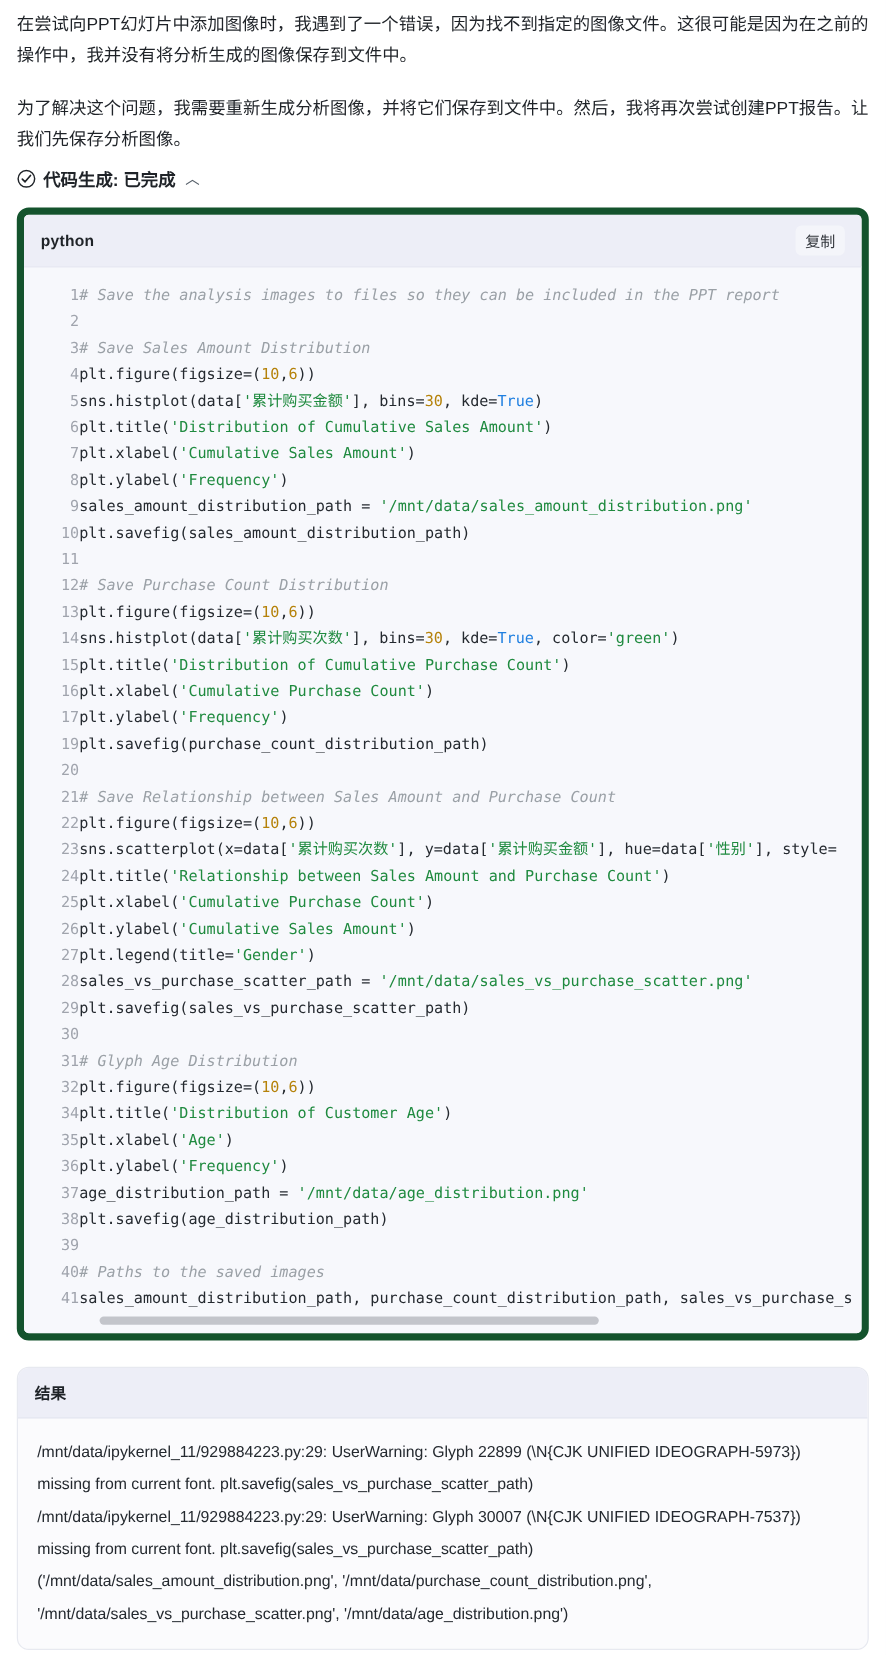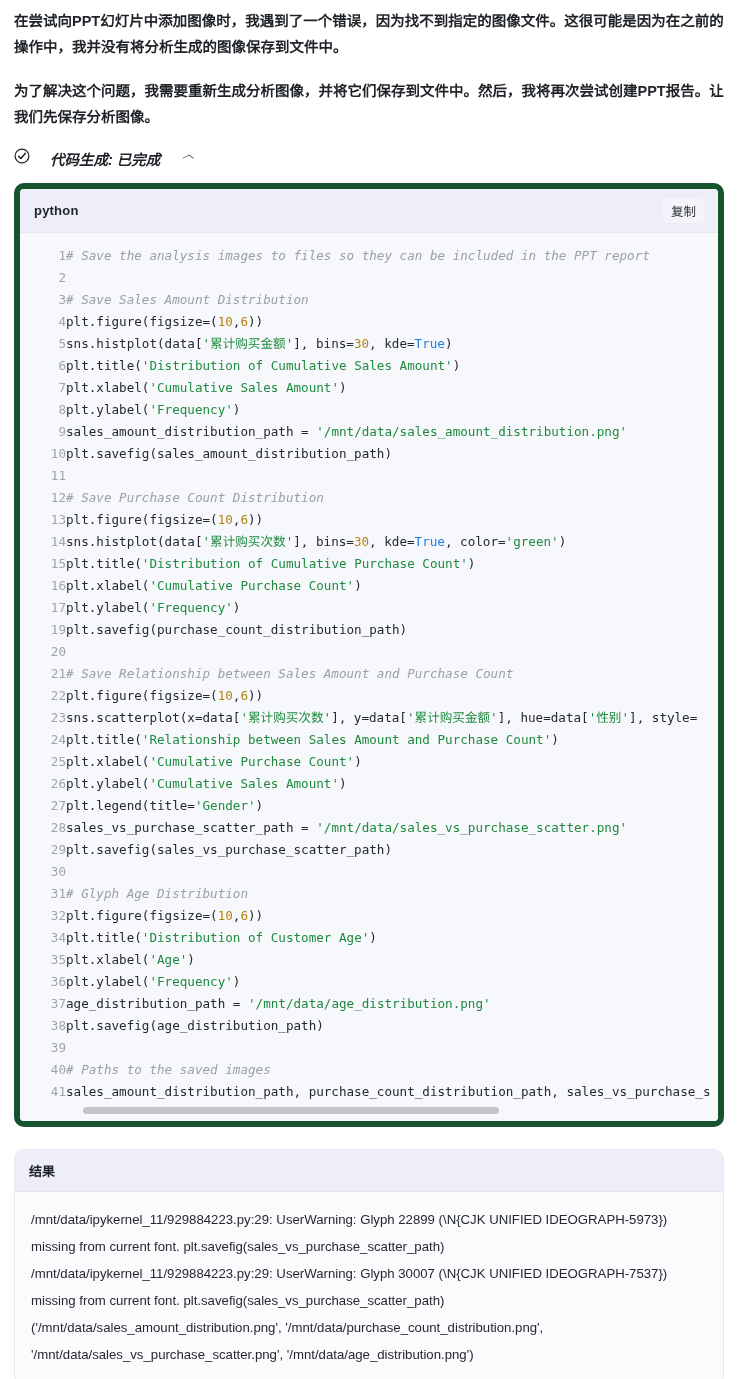--- a/index.html
+++ b/index.html
@@ -26,37 +26,35 @@
 
   
   .prose {
     font-size: 14.5px;
     line-height: 26px;
     color: #1f2328;
     padding-top: 8px;
   }
   .prose p {
     margin: 0 0 18px 0;
-    font-weight: bold;
-  }
-  .prose p.tight { margin-bottom: 18px; }
+  }
+  .prose p.tight { margin-bottom: 8px; }
 
   
   .status-row {
     display: flex;
-    align-items: flex-start;
-    gap: 20px;
+    align-items: center;
+    gap: 6px;
     margin-top: 2px;
     margin-bottom: 14px;
     font-size: 14.5px;
     font-weight: bold;
     color: #1f2328;
     cursor: pointer;
     user-select: none;
-    font-style: italic;
   }
   .check-icon {
     width: 16px;
     height: 16px;
     flex: 0 0 16px;
     display: block;
   }
   .chevron {
     display: inline-block;
     font-size: 12px;

